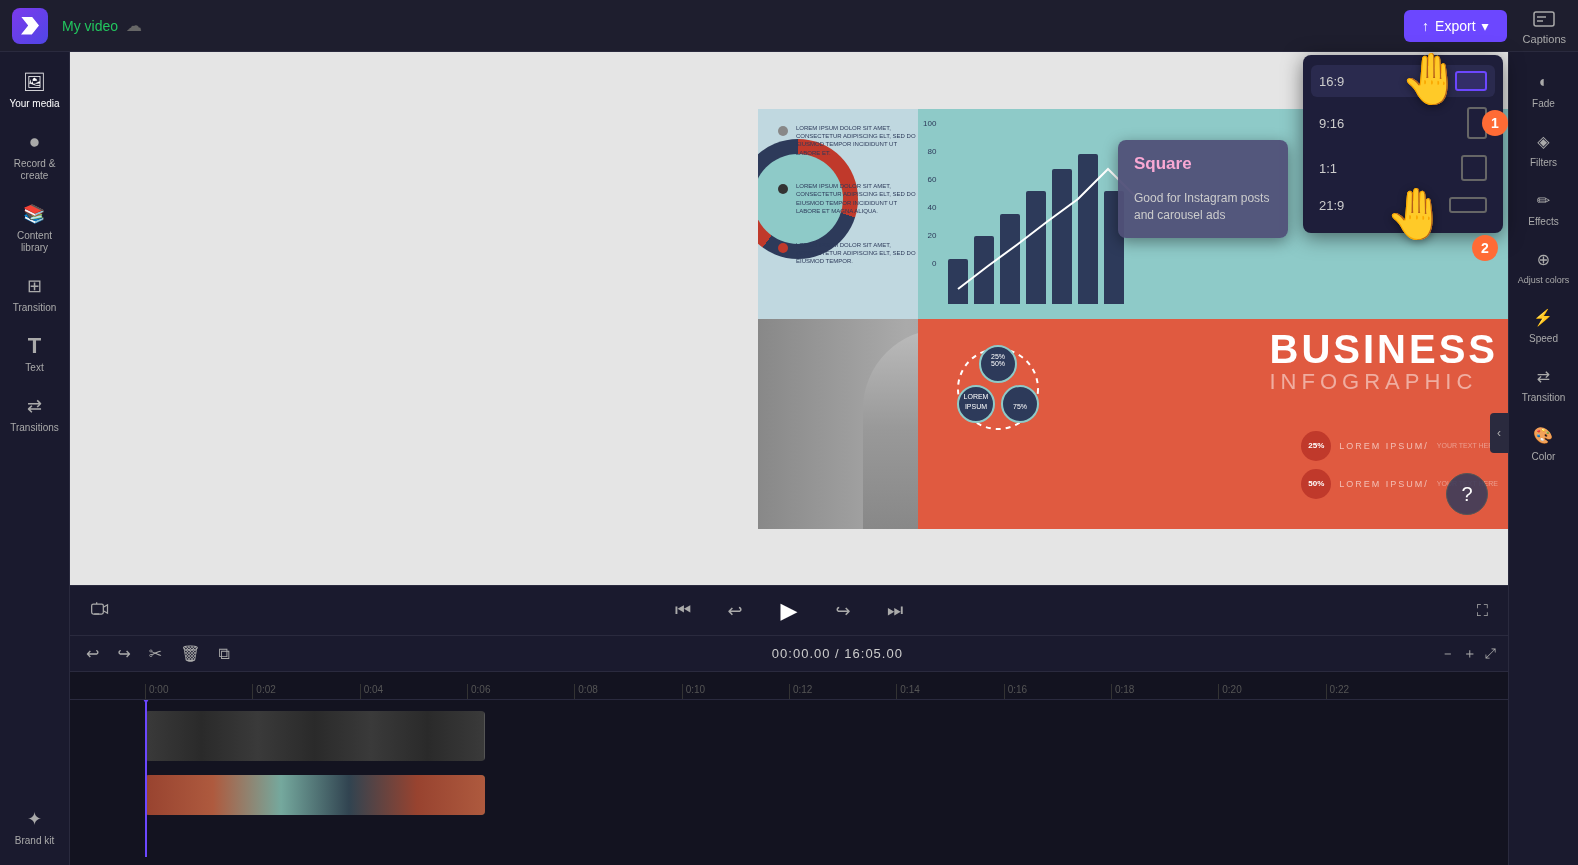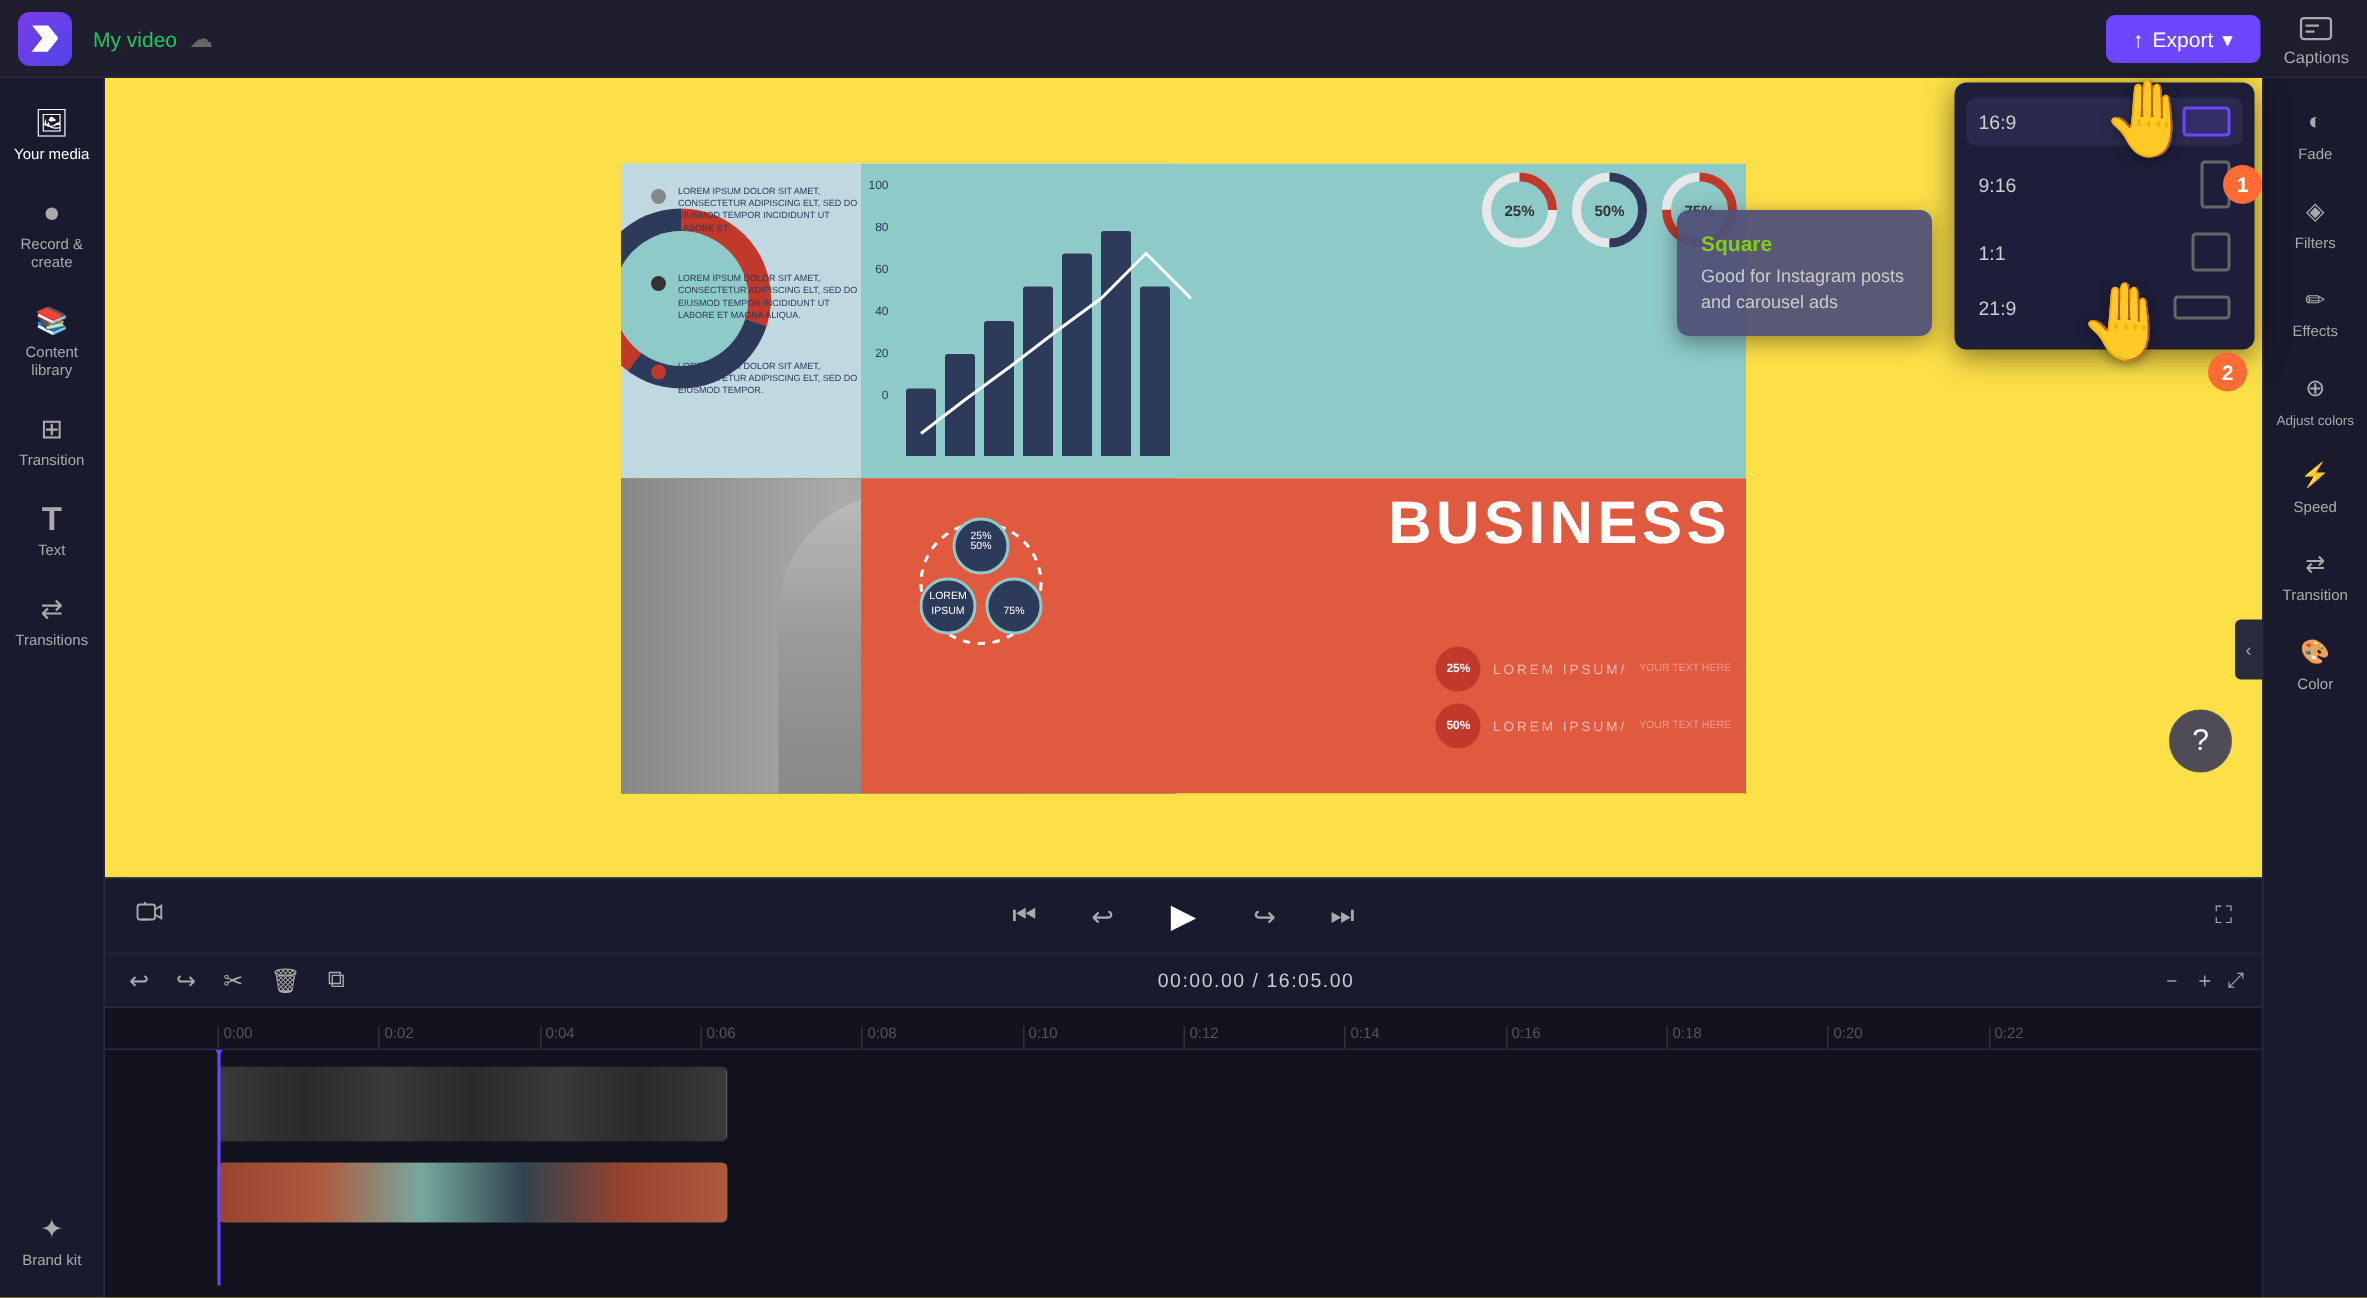--- a/index.html
+++ b/index.html
@@ -124,22 +124,22 @@
       flex-direction: column;
       background: #1c1c2e;
     }
 
     
     .video-preview {
       flex: 1;
       position: relative;
       display: flex;
       align-items: center;
-      justify-content: center;
-      background: #fde047;
+      justify-content: flex-end;
+      background: #e5e5e5;
       overflow: hidden;
     }
     .canvas-area {
       position: relative;
       width: 750px;
       height: 420px;
     }
 
     
     .infographic-bg-tl {
@@ -490,24 +490,24 @@
       right: 290px;
       top: 140px;
       background: rgba(80, 80, 120, 0.95);
       border-radius: 8px;
       padding: 14px 16px;
       width: 170px;
       z-index: 200;
       box-shadow: 0 4px 15px rgba(0,0,0,0.4);
     }
     .tooltip-title {
-      font-size: 14px;
+      font-size: 17px;
       font-weight: bold;
-      color: #84cc16;
-      margin-bottom: 6px;
+      color: #f9a8d4;
+      margin-bottom: 16px;
     }
     .tooltip-desc {
       font-size: 12px;
       color: #ccc;
       line-height: 1.4;
     }
 
     
     .hand-cursor {
       position: absolute;
@@ -751,20 +751,21 @@
                     <text x="26" y="30" text-anchor="middle" font-size="10" fill="#333" font-weight="bold">75%</text>
                   </svg>
               </div>
             </div>
           </div>
 
           <div class="infographic-bottom">
 
             <div style="position:absolute;right:10px;top:10px;text-align:left;">
               <div style="font-size:40px;font-weight:900;color:#fff;letter-spacing:3px;line-height:1;text-transform:uppercase;">BUSINESS</div>
+              <div style="font-size:22px;font-weight:300;color:rgba(255,255,255,0.5);letter-spacing:5px;text-transform:uppercase;">INFOGRAPHIC</div>
             </div>
 
             <div style="position:absolute;left:30px;top:20px;width:100px;height:100px;">
               <svg width="100" height="100" viewBox="0 0 100 100">
                 <circle cx="50" cy="50" r="40" fill="none" stroke="#fff" stroke-width="2" stroke-dasharray="5,5"></circle>
                 <circle cx="50" cy="25" r="18" fill="#2d3a5a" stroke="#8ecac8" stroke-width="2"></circle>
                 <circle cx="28" cy="65" r="18" fill="#2d3a5a" stroke="#8ecac8" stroke-width="2"></circle>
                 <circle cx="72" cy="65" r="18" fill="#2d3a5a" stroke="#8ecac8" stroke-width="2"></circle>
                 <text x="50" y="20" text-anchor="middle" font-size="7" fill="#fff">25%</text>
                 <text x="28" y="60" text-anchor="middle" font-size="7" fill="#fff">LOREM</text>

